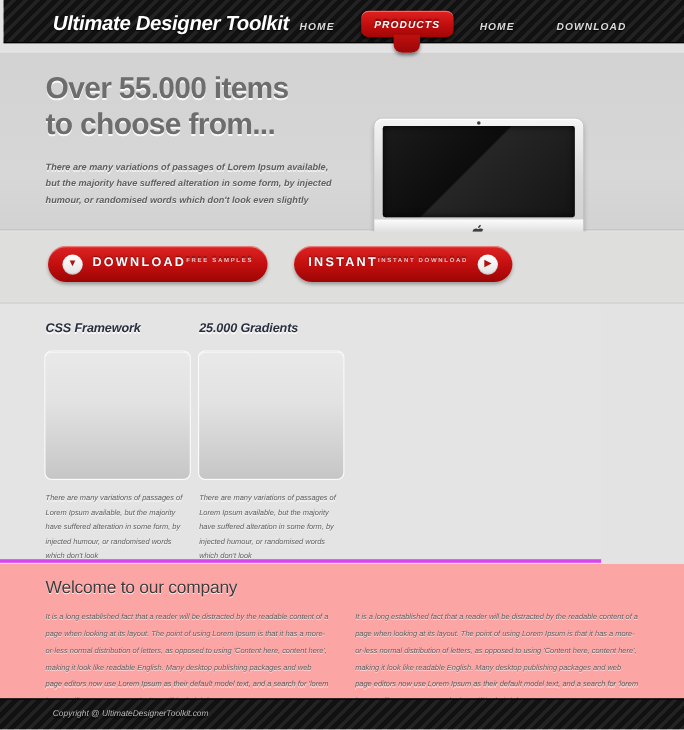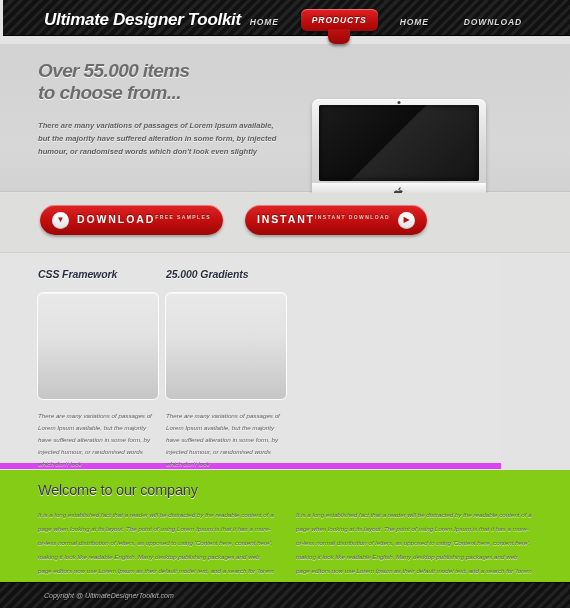--- a/index.html
+++ b/index.html
@@ -59,21 +59,21 @@
   }
 
   
   .hero {
     position: absolute; left: 0; top: 44px; width: 570px; height: 148px;
     background: linear-gradient(180deg,#d2d2d2 0%, #d7d7d7 70%, #d2d2d2 100%);
     border-bottom: 1px solid #c3c3c3;
   }
   .hero-inner { position: absolute; left: 38px; top: 16px; width: 260px; }
   .hero-title {
-    font-size: 19px; font-weight: bold; font-style: italic;
+    font-size: 25px; font-weight: bold; 
     color: #6d6d6d; line-height: 1.18; letter-spacing: -0.6px;
     text-shadow: 0 1px 0 rgba(255,255,255,0.85);
   }
   .hero-sub {
     margin-top: 14px; width: 242px;
     font-size: 7.6px; font-style: italic; font-weight: bold;
     color: #5e5e5e; line-height: 1.75;
     text-shadow: 0 1px 0 rgba(255,255,255,0.7);
   }
 
@@ -147,21 +147,21 @@
     color: #f0c3c3; font-size: 5px; font-weight: bold; letter-spacing: 1.4px;
     text-shadow: 0 -1px 1px rgba(0,0,0,0.4); line-height: 1.3;
   }
   .btn-download .btn-text { margin-left: 8px; }
   .btn-purchase .btn-text { margin-right: 8px; text-align: center; }
 
   
   .features {
     position: absolute; left: 0; top: 254px; width: 501px; height: 215px;
     background: #e4e4e4;
-    border-bottom: 6px solid #d946ef;
+    border-bottom: 3px solid #d946ef;
   }
   .feature-row {
     position: absolute; left: 38px; top: 14px; width: 494px;
     display: flex; gap: 8px;
   }
   .feature-col { width: 120px; }
   .feature-title {
     font-size: 10.5px; font-weight: bold; font-style: italic;
     color: #2a2f3f; letter-spacing: -0.1px;
     text-shadow: 0 1px 0 rgba(255,255,255,0.8);
@@ -174,21 +174,21 @@
   }
   .feature-text {
     margin-top: 11px; width: 118px;
     font-size: 6.2px; font-style: italic; color: #5d5d5d; line-height: 1.95;
     text-shadow: 0 1px 0 rgba(255,255,255,0.7);
   }
 
   
   .welcome {
     position: absolute; left: 0; top: 470px; width: 570px; height: 112px;
-    background: #84cc16;
+    background: #fca5a5;
   }
   .welcome-title {
     position: absolute; left: 38px; top: 12px;
     font-size: 14.5px; color: #3b3b3b; letter-spacing: -0.2px;
     text-shadow: 0 1px 0 rgba(255,255,255,0.85);
   }
   .welcome-cols {
     position: absolute; left: 38px; top: 38px; width: 494px;
     display: flex; gap: 22px;
   }

